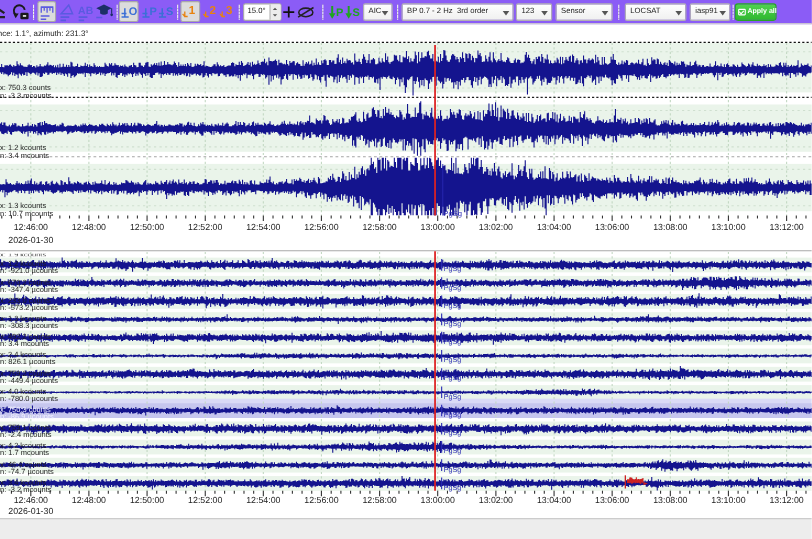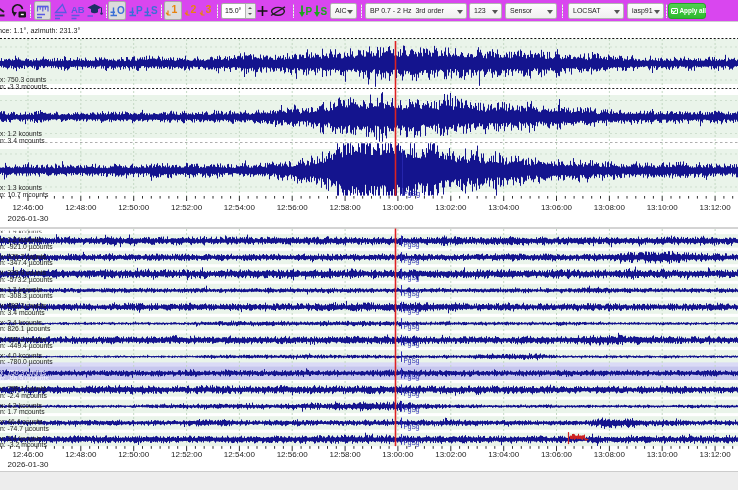--- a/index.html
+++ b/index.html
@@ -360,21 +360,21 @@
       <text x="403.5" y="428.7" font-size="6.5">PgSg</text>
       <line x1="401.5" y1="434.1" x2="401.5" y2="444.7" stroke="#2a2ab4" stroke-width="1"></line>
       <text x="403.5" y="445.2" font-size="6.5">PgSg</text>
     </g>
     <line x1="395.5" y1="41" x2="395.5" y2="196" stroke="#d22" stroke-width="1.6"></line>
     <line x1="395.5" y1="228.5" x2="395.5" y2="446.1" stroke="#d22" stroke-width="1.6"></line>
     <text x="-2" y="33" font-size="7.2" fill="#1a1a1a" font-family="Liberation Sans, sans-serif">nce: 1.1°, azimuth: 231.3°</text>
     <rect x="0" y="471.5" width="738" height="18.5" fill="#ededed"></rect>
     <line x1="0" y1="471.5" x2="738" y2="471.5" stroke="#cccccc" stroke-width="1"></line>
   </svg>
-<div style="position:absolute;left:0;top:0;width:738px;height:22px;background:#d946ef;border-bottom:1px solid #cfcfcf;box-sizing:border-box">
+<div style="position:absolute;left:0;top:0;width:738px;height:22px;background:#8b5cf6;border-bottom:1px solid #cfcfcf;box-sizing:border-box">
     <div style="position:absolute;left:34px;top:1px;width:17px;height:19px;background:#dcdcdc;border:1px solid #a9a9a9;border-radius:2px;box-sizing:border-box"></div>
     <div style="position:absolute;left:108px;top:1px;width:18px;height:19px;background:#dcdcdc;border:1px solid #a9a9a9;border-radius:2px;box-sizing:border-box"></div>
     <div style="position:absolute;left:164px;top:1px;width:18px;height:19px;background:#dcdcdc;border:1px solid #a9a9a9;border-radius:2px;box-sizing:border-box"></div>
     <div style="position:absolute;left:30px;top:4px;width:1px;height:14px;background-image:repeating-linear-gradient(#bbb 0 1px,#f1f1f1 1px 3px)"></div>
     <div style="position:absolute;left:106px;top:4px;width:1px;height:14px;background-image:repeating-linear-gradient(#bbb 0 1px,#f1f1f1 1px 3px)"></div>
     <div style="position:absolute;left:161px;top:4px;width:1px;height:14px;background-image:repeating-linear-gradient(#bbb 0 1px,#f1f1f1 1px 3px)"></div>
     <div style="position:absolute;left:217px;top:4px;width:1px;height:14px;background-image:repeating-linear-gradient(#bbb 0 1px,#f1f1f1 1px 3px)"></div>
     <div style="position:absolute;left:293px;top:4px;width:1px;height:14px;background-image:repeating-linear-gradient(#bbb 0 1px,#f1f1f1 1px 3px)"></div>
     <div style="position:absolute;left:361px;top:4px;width:1px;height:14px;background-image:repeating-linear-gradient(#bbb 0 1px,#f1f1f1 1px 3px)"></div>
     <div style="position:absolute;left:562px;top:4px;width:1px;height:14px;background-image:repeating-linear-gradient(#bbb 0 1px,#f1f1f1 1px 3px)"></div>

